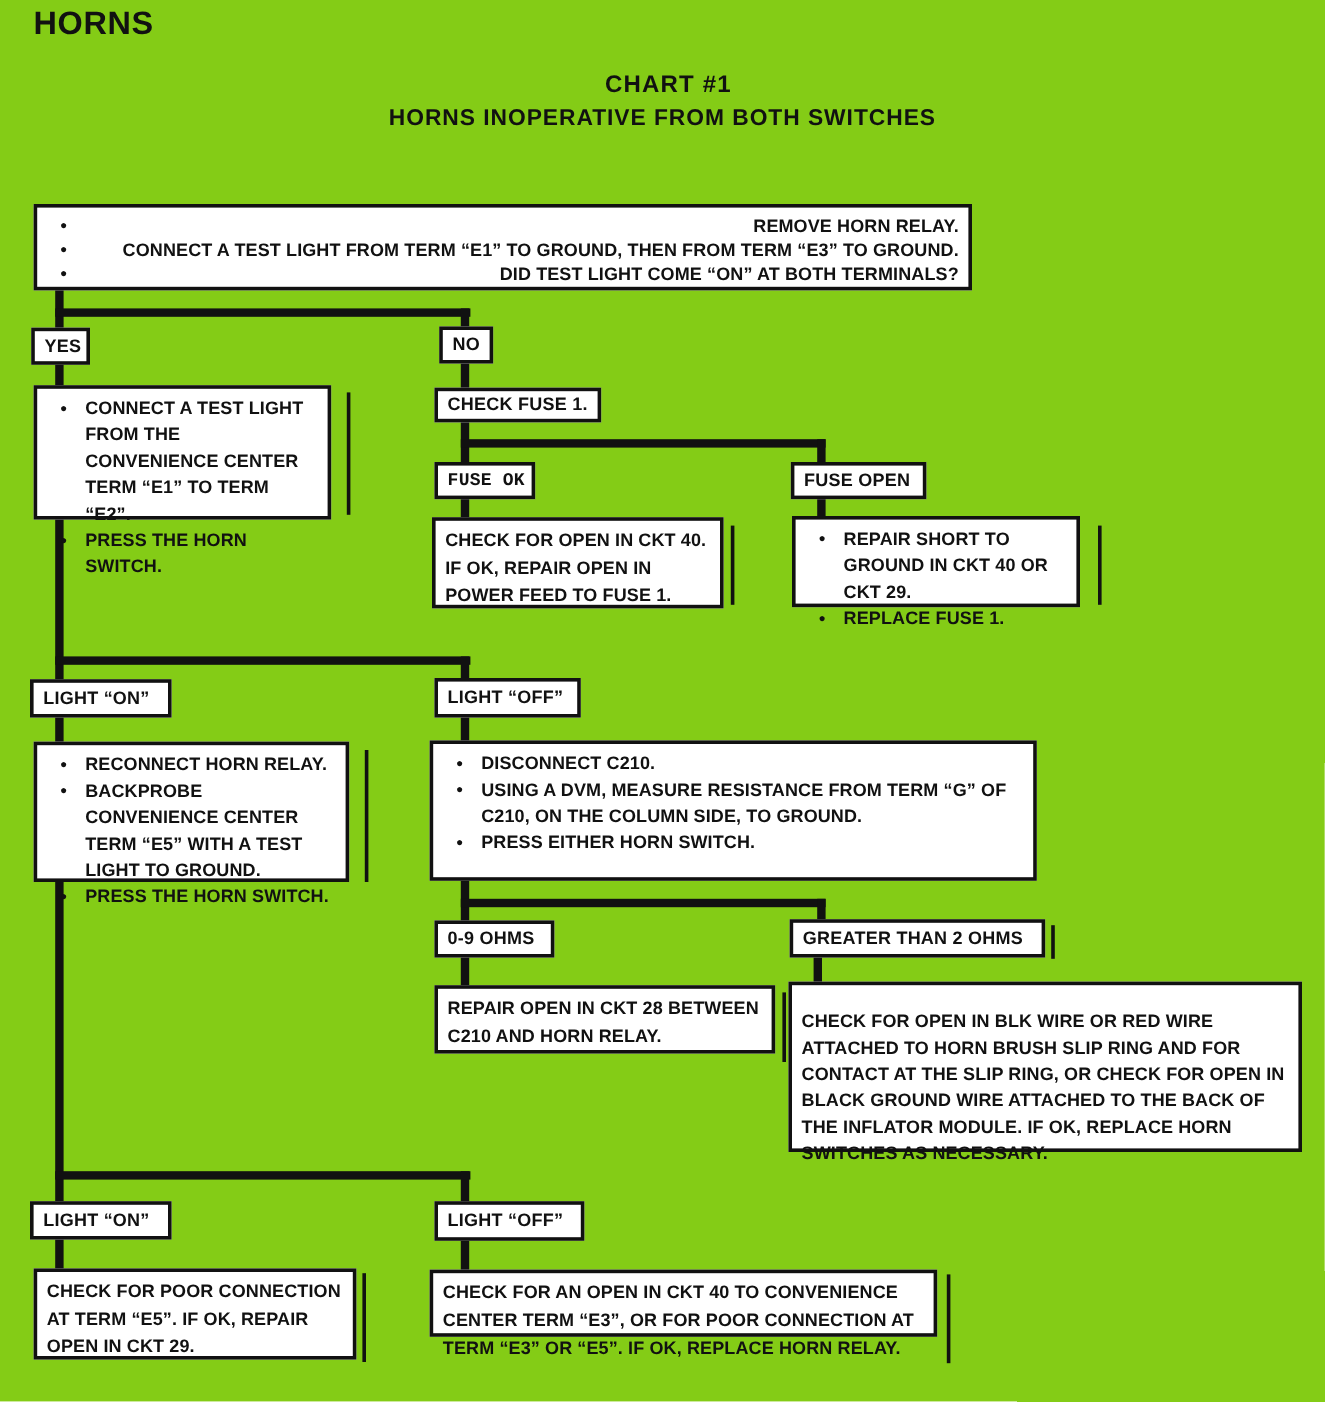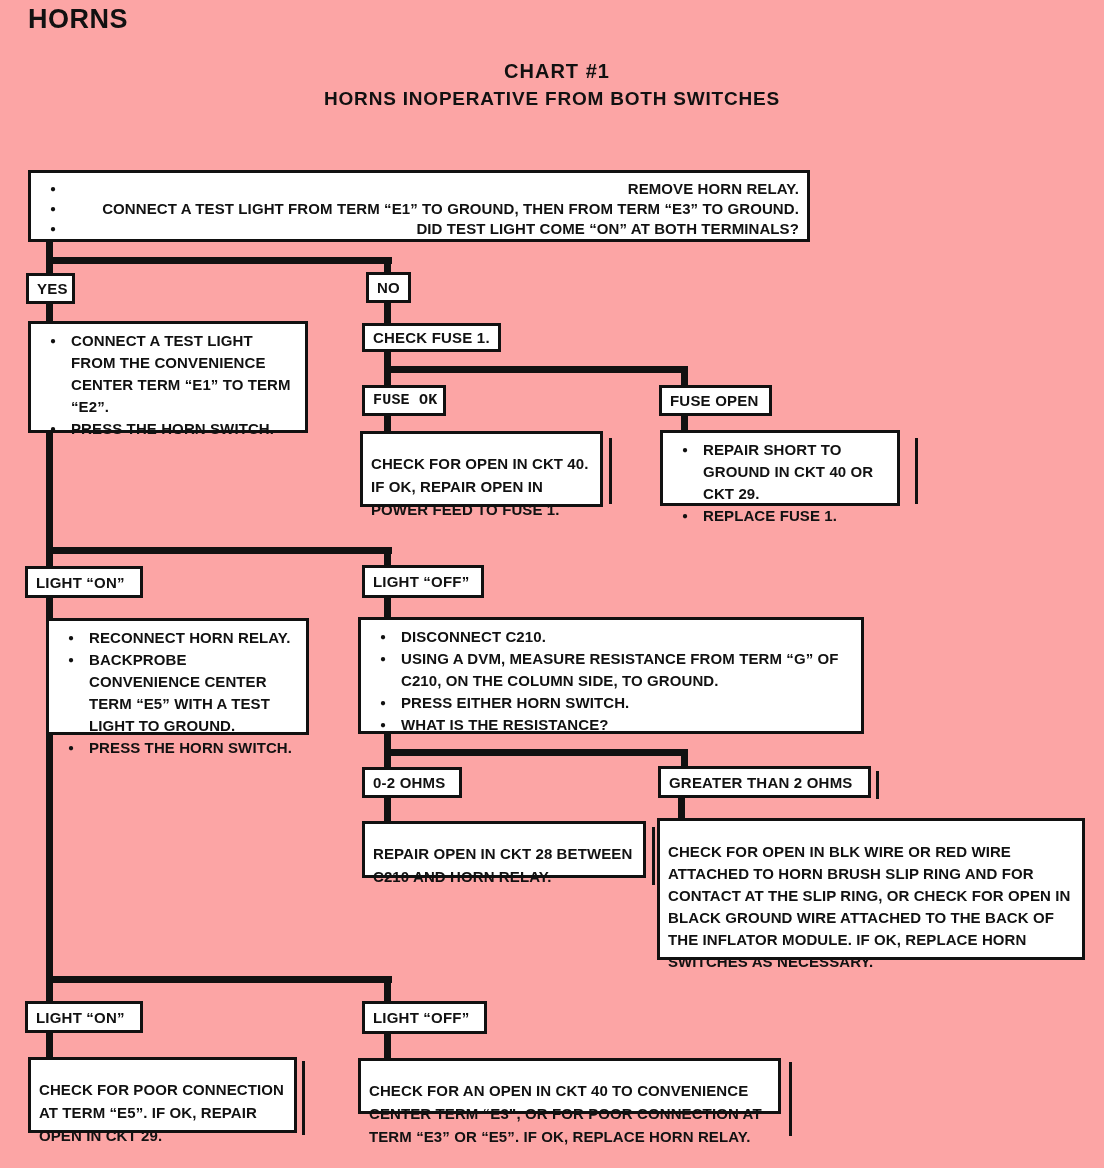--- a/index.html
+++ b/index.html
@@ -1,19 +1,19 @@
 <!DOCTYPE html>
 <html><head>
 <meta charset="utf-8">
 <style>
   html,body{margin:0;padding:0;background:#ffffff;}
   #page{
     position:relative;
     width:1104px;height:1168px;
-    background:#fca5a5;
+    background:#84cc16;
     color:#111111;
     font-family:"Liberation Sans","DejaVu Sans",sans-serif;
     overflow:hidden;
   }
   .h-main{
     position:absolute;left:28px;top:4px;
     font-size:27px;font-weight:bold;letter-spacing:.5px;
   }
   .h-chart{
     position:absolute;left:10px;right:0;top:60px;text-align:center;
@@ -24,21 +24,21 @@
     font-size:19px;font-weight:bold;letter-spacing:.8px;
   }
   .line{position:absolute;background:#111111;}
   .shadow{position:absolute;background:#111111;width:3px;}
   .tbox,.lbl{
     position:absolute;box-sizing:border-box;
     background:#ffffff;border:3px solid #111111;
     font-weight:bold;font-size:15px;color:#111111;
   }
   .lbl{display:flex;align-items:center;padding:2px 8px;white-space:nowrap;letter-spacing:.2px;}
-  .tbox{padding:18px 8px;line-height:23px;letter-spacing:.1px;}
+  .tbox{padding:5px 8px;line-height:23px;letter-spacing:.1px;}
   .tbox.big{line-height:22px;padding:20px 8px;}
   ul.blist{list-style:none;margin:0;padding:3px 4px;}
   ul.blist li{position:relative;padding-left:32px;line-height:22px;}
   ul.blist.lh20 li{line-height:20px;text-align:right;}
   ul.blist li::before{
     content:"●";position:absolute;left:11px;top:0;font-size:10px;
   }
   .tbox.bullets{padding:3px 4px;}
 </style>
 </head>
@@ -89,21 +89,21 @@
     <ul class="blist lh20">
       <li>REMOVE HORN RELAY.</li>
       <li>CONNECT A TEST LIGHT FROM TERM “E1” TO GROUND, THEN FROM TERM “E3” TO GROUND.</li>
       <li>DID TEST LIGHT COME “ON” AT BOTH TERMINALS?</li>
     </ul>
   </div>
 
   <div class="lbl" style="left:26px;top:273px;width:49px;height:31px;">YES</div>
   <div class="lbl" style="left:366px;top:272px;width:45px;height:31px;">NO</div>
 
-  <div class="tbox bullets" style="left:28px;top:321px;width:280px;height:112px;">
+  <div class="tbox bullets" style="left:28px;top:321px;width:248px;height:112px;">
     <ul class="blist">
       <li>CONNECT A TEST LIGHT FROM THE CONVENIENCE CENTER TERM “E1” TO TERM “E2”.</li>
       <li>PRESS THE HORN SWITCH.</li>
     </ul>
   </div>
 
   <div class="lbl" style="left:362px;top:323px;width:139px;height:29px;">CHECK FUSE 1.</div>
   <div class="lbl" style="left:362px;top:385px;width:84px;height:31px;font-family:Liberation Mono, monospace;">FUSE OK</div>
   <div class="lbl" style="left:659px;top:385px;width:113px;height:31px;">FUSE OPEN</div>
 
@@ -112,38 +112,37 @@
   <div class="tbox bullets" style="left:660px;top:430px;width:240px;height:76px;">
     <ul class="blist">
       <li>REPAIR SHORT TO GROUND IN CKT 40 OR CKT 29.</li>
       <li>REPLACE FUSE 1.</li>
     </ul>
   </div>
 
   <div class="lbl" style="left:25px;top:566px;width:118px;height:32px;">LIGHT “ON”</div>
   <div class="lbl" style="left:362px;top:565px;width:122px;height:33px;">LIGHT “OFF”</div>
 
-  <div class="tbox bullets" style="left:28px;top:618px;width:263px;height:117px;margin-left:18px;">
+  <div class="tbox bullets" style="left:28px;top:618px;width:263px;height:117px;">
     <ul class="blist">
       <li>RECONNECT HORN RELAY.</li>
       <li>BACKPROBE CONVENIENCE CENTER TERM “E5” WITH A TEST LIGHT TO GROUND.</li>
       <li>PRESS THE HORN SWITCH.</li>
     </ul>
   </div>
 
   <div class="tbox bullets" style="left:358px;top:617px;width:506px;height:117px;">
     <ul class="blist">
       <li>DISCONNECT C210.</li>
       <li>USING A DVM, MEASURE RESISTANCE FROM TERM “G” OF C210, ON THE COLUMN SIDE, TO GROUND.</li>
       <li>PRESS EITHER HORN SWITCH.</li>
-      <li>WHAT IS THE RESISTANCE?</li>
     </ul>
   </div>
 
-  <div class="lbl" style="left:362px;top:767px;width:100px;height:31px;">0-2 OHMS</div>
+  <div class="lbl" style="left:362px;top:767px;width:100px;height:31px;">0-9 OHMS</div>
   <div class="lbl" style="left:658px;top:766px;width:213px;height:32px;">GREATER THAN 2 OHMS</div>
 
   <div class="tbox" style="left:362px;top:821px;width:284px;height:57px;">REPAIR OPEN IN CKT 28 BETWEEN C210 AND HORN RELAY.</div>
 
   <div class="tbox big" style="left:657px;top:818px;width:428px;height:142px;">CHECK FOR OPEN IN BLK WIRE OR RED WIRE ATTACHED TO HORN BRUSH SLIP RING AND FOR CONTACT AT THE SLIP RING, OR CHECK FOR OPEN IN BLACK GROUND WIRE ATTACHED TO THE BACK OF THE INFLATOR MODULE.  IF OK, REPLACE HORN SWITCHES AS NECESSARY.</div>
 
   <div class="lbl" style="left:25px;top:1001px;width:118px;height:32px;">LIGHT “ON”</div>
   <div class="lbl" style="left:362px;top:1001px;width:125px;height:33px;">LIGHT “OFF”</div>
 
   <div class="tbox" style="left:28px;top:1057px;width:269px;height:76px;">CHECK FOR POOR CONNECTION AT TERM “E5”.  IF OK, REPAIR OPEN IN CKT 29.</div>

